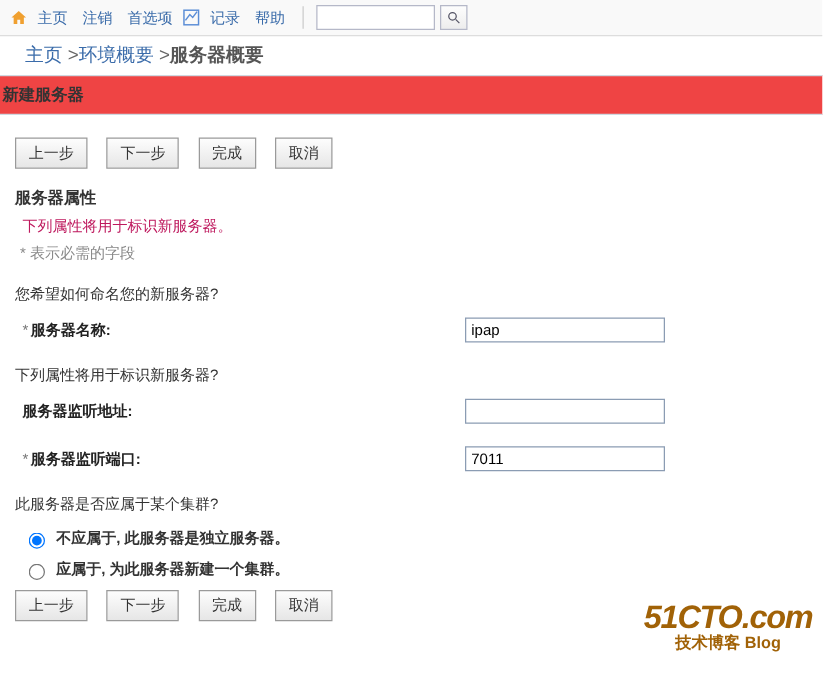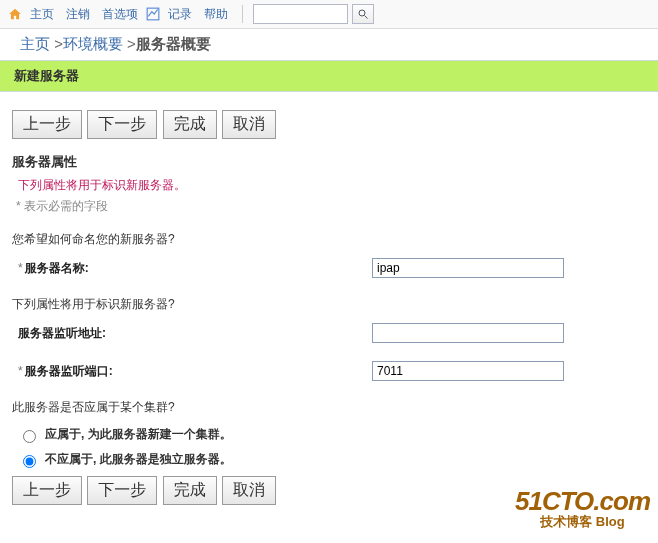--- a/index.html
+++ b/index.html
@@ -48,39 +48,39 @@
   }
   .icon-svg { display: block; }
   .breadcrumb {
     padding: 6px 20px;
     font-size: 15px;
     color: #666;
   }
   .breadcrumb a { color: #3b6caa; text-decoration: none; }
   .breadcrumb b { color: #555; }
   .page-title {
-    background: #bef264;
+    background: #ef4444;
     border-top: 1px solid #cfd8e0;
     border-bottom: 1px solid #cfd8e0;
-    padding: 6px 14px;
+    padding: 6px 2px;
     font-weight: bold;
     font-size: 13px;
     color: #333;
   }
   .content { padding: 10px 12px 20px 12px; position: relative; }
   .btn-row { margin: 8px 0 14px 0; }
   .btn {
     display: inline-block;
     border: 1px solid #9a9a9a;
     background: linear-gradient(#fdfdfd, #e6e6e6);
     padding: 3px 10px;
-    font-size: 16px;
+    font-size: 12px;
     color: #333;
     cursor: pointer;
-    margin-right: 2px;
+    margin-right: 12px;
   }
   .section-heading {
     font-weight: bold;
     font-size: 13px;
     margin: 6px 0 6px 0;
   }
   .desc { margin: 0 0 4px 6px; color: #be185d; }
   .hint { margin: 2px 0 14px 4px; color: #888; }
   .question { margin: 16px 0 10px 0; color: #333; }
   .field-row {
@@ -89,21 +89,21 @@
     margin: 6px 0 18px 0;
   }
   .field-label {
     width: 360px;
     font-weight: bold;
     color: #222;
     padding-left: 6px;
   }
   .req { color: #777; font-weight: normal; margin-right: 2px; }
   .field-input input[type="text"] {
-    width: 192px;
+    width: 160px;
     height: 20px;
     border: 1px solid #8b9cb3;
     padding: 3px 4px;
     font-size: 12px;
   }
   .radio-row {
     margin: 8px 0 8px 6px;
     display: flex;
     align-items: center;
     gap: 6px;
@@ -191,26 +191,26 @@
     <div class="field-label"><span>服务器监听地址:</span></div>
     <div class="field-input"><input type="text" value="" style=""></div>
   </div>
   <div class="field-row">
     <div class="field-label"><span class="req">*</span><span>服务器监听端口:</span></div>
     <div class="field-input"><input type="text" value="7011" style=""></div>
   </div>
 
   <div class="question">此服务器是否应属于某个集群?</div>
   <div class="radio-row">
+    <input type="radio" name="cluster" checked="" style="">
+    <label>不应属于, 此服务器是独立服务器。</label>
+  </div>
+  <div class="radio-row">
     <input type="radio" name="cluster" style="">
     <label>应属于, 为此服务器新建一个集群。</label>
-  </div>
-  <div class="radio-row">
-    <input type="radio" name="cluster" checked="" style="">
-    <label>不应属于, 此服务器是独立服务器。</label>
   </div>
 
   <div class="btn-row">
     <span class="btn">上一步</span>
     <span class="btn">下一步</span>
     <span class="btn">完成</span>
     <span class="btn">取消</span>
   </div>
 
   <div class="watermark">

